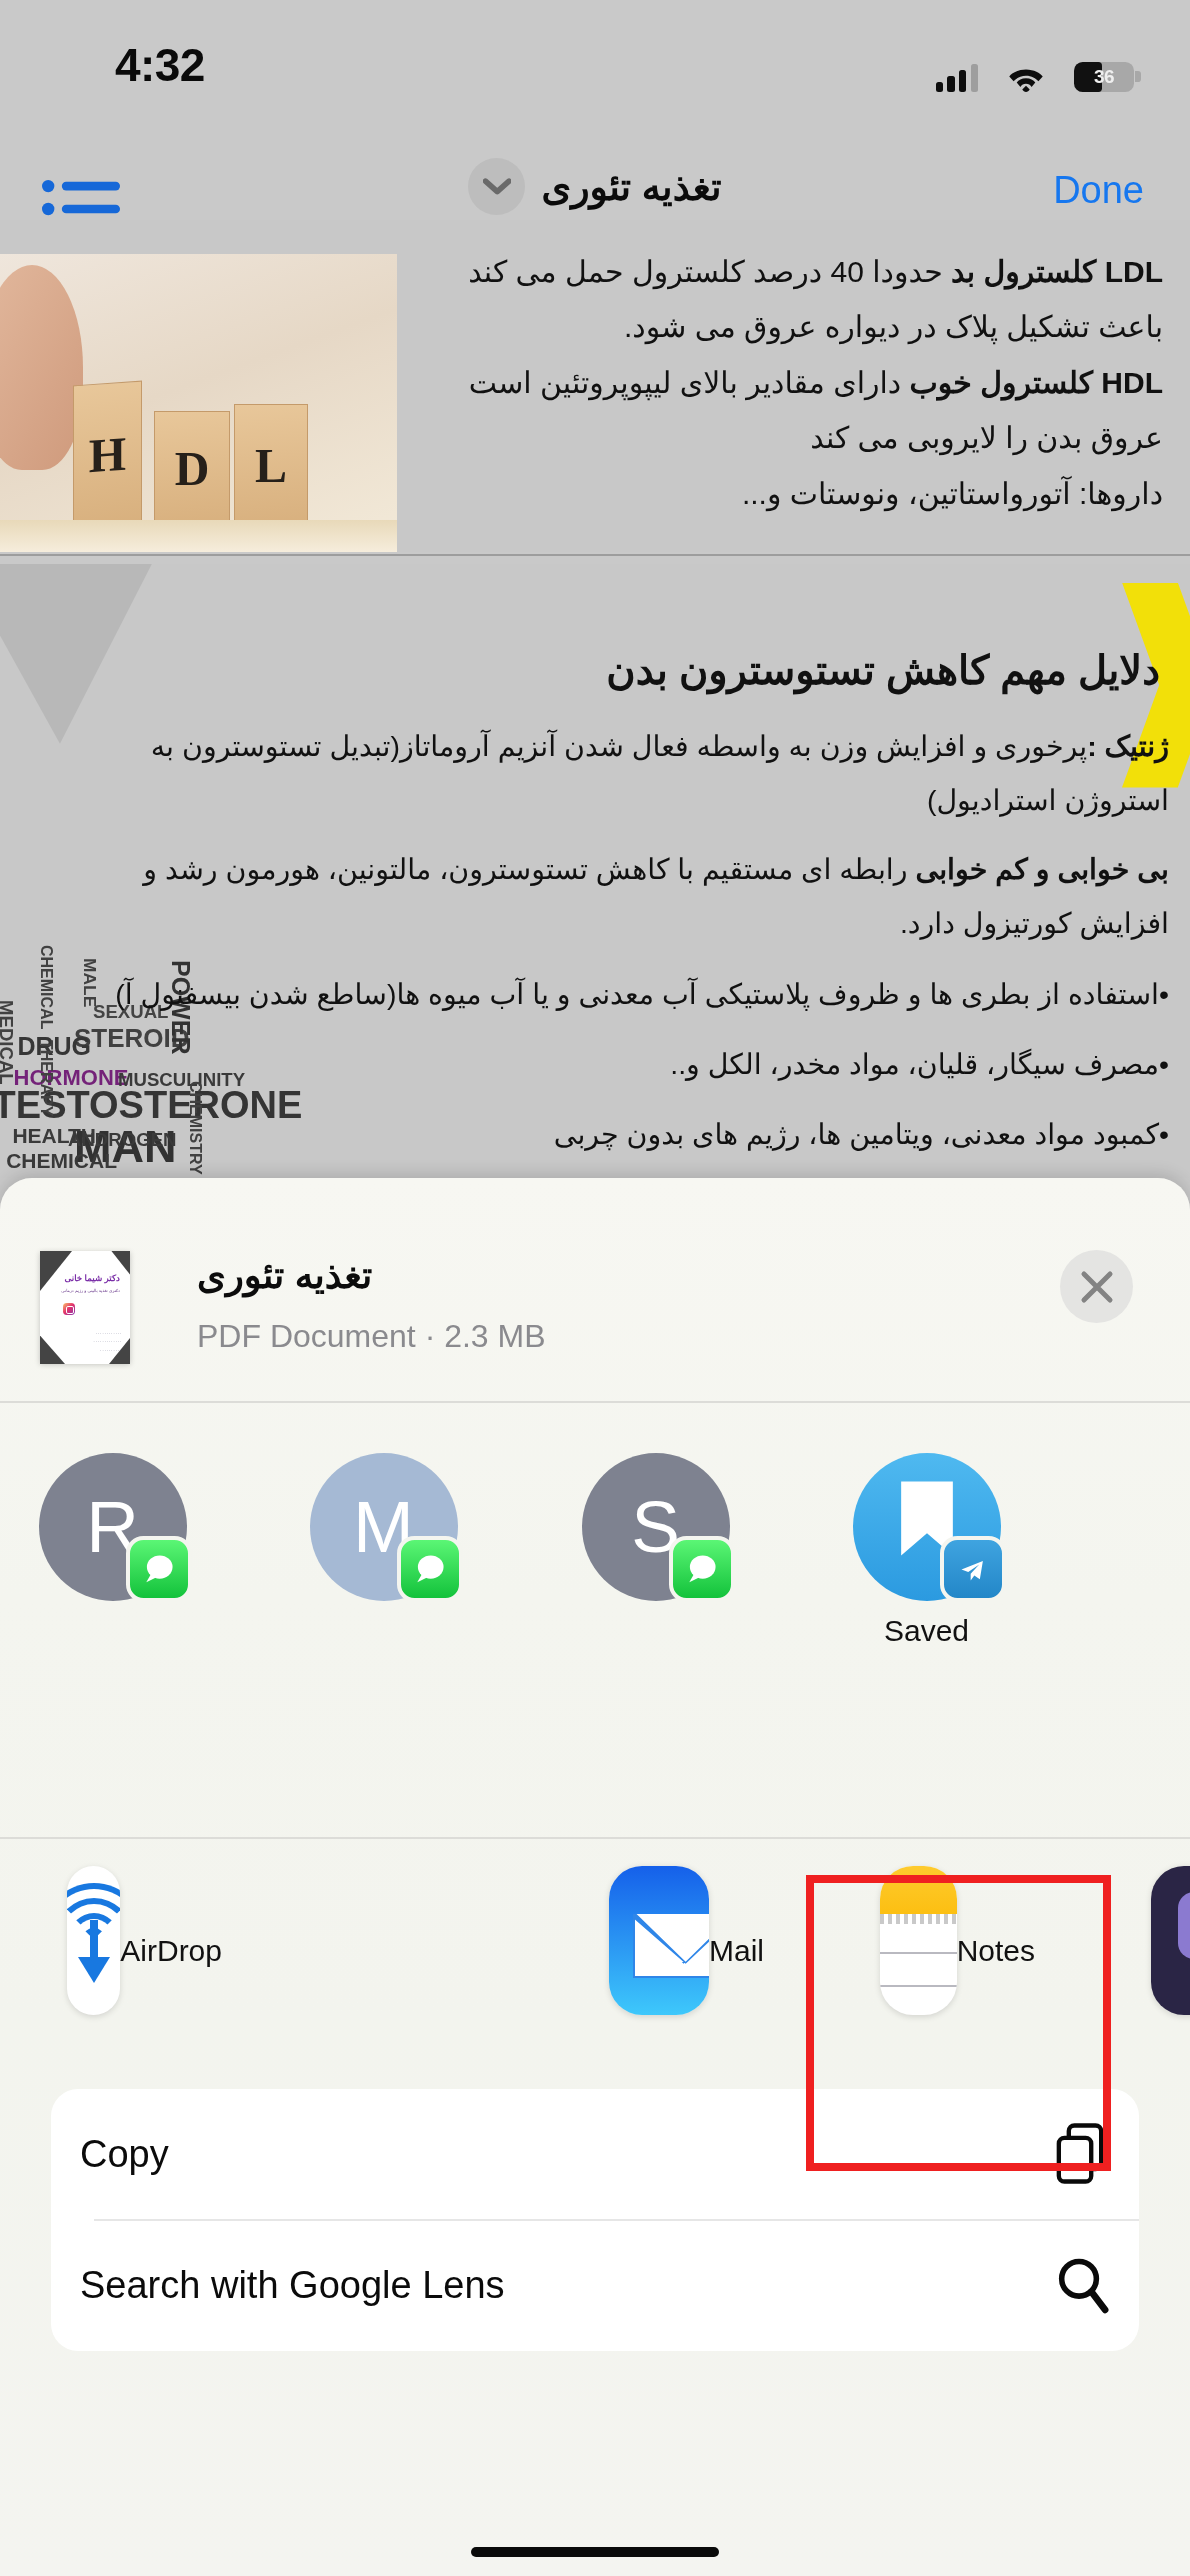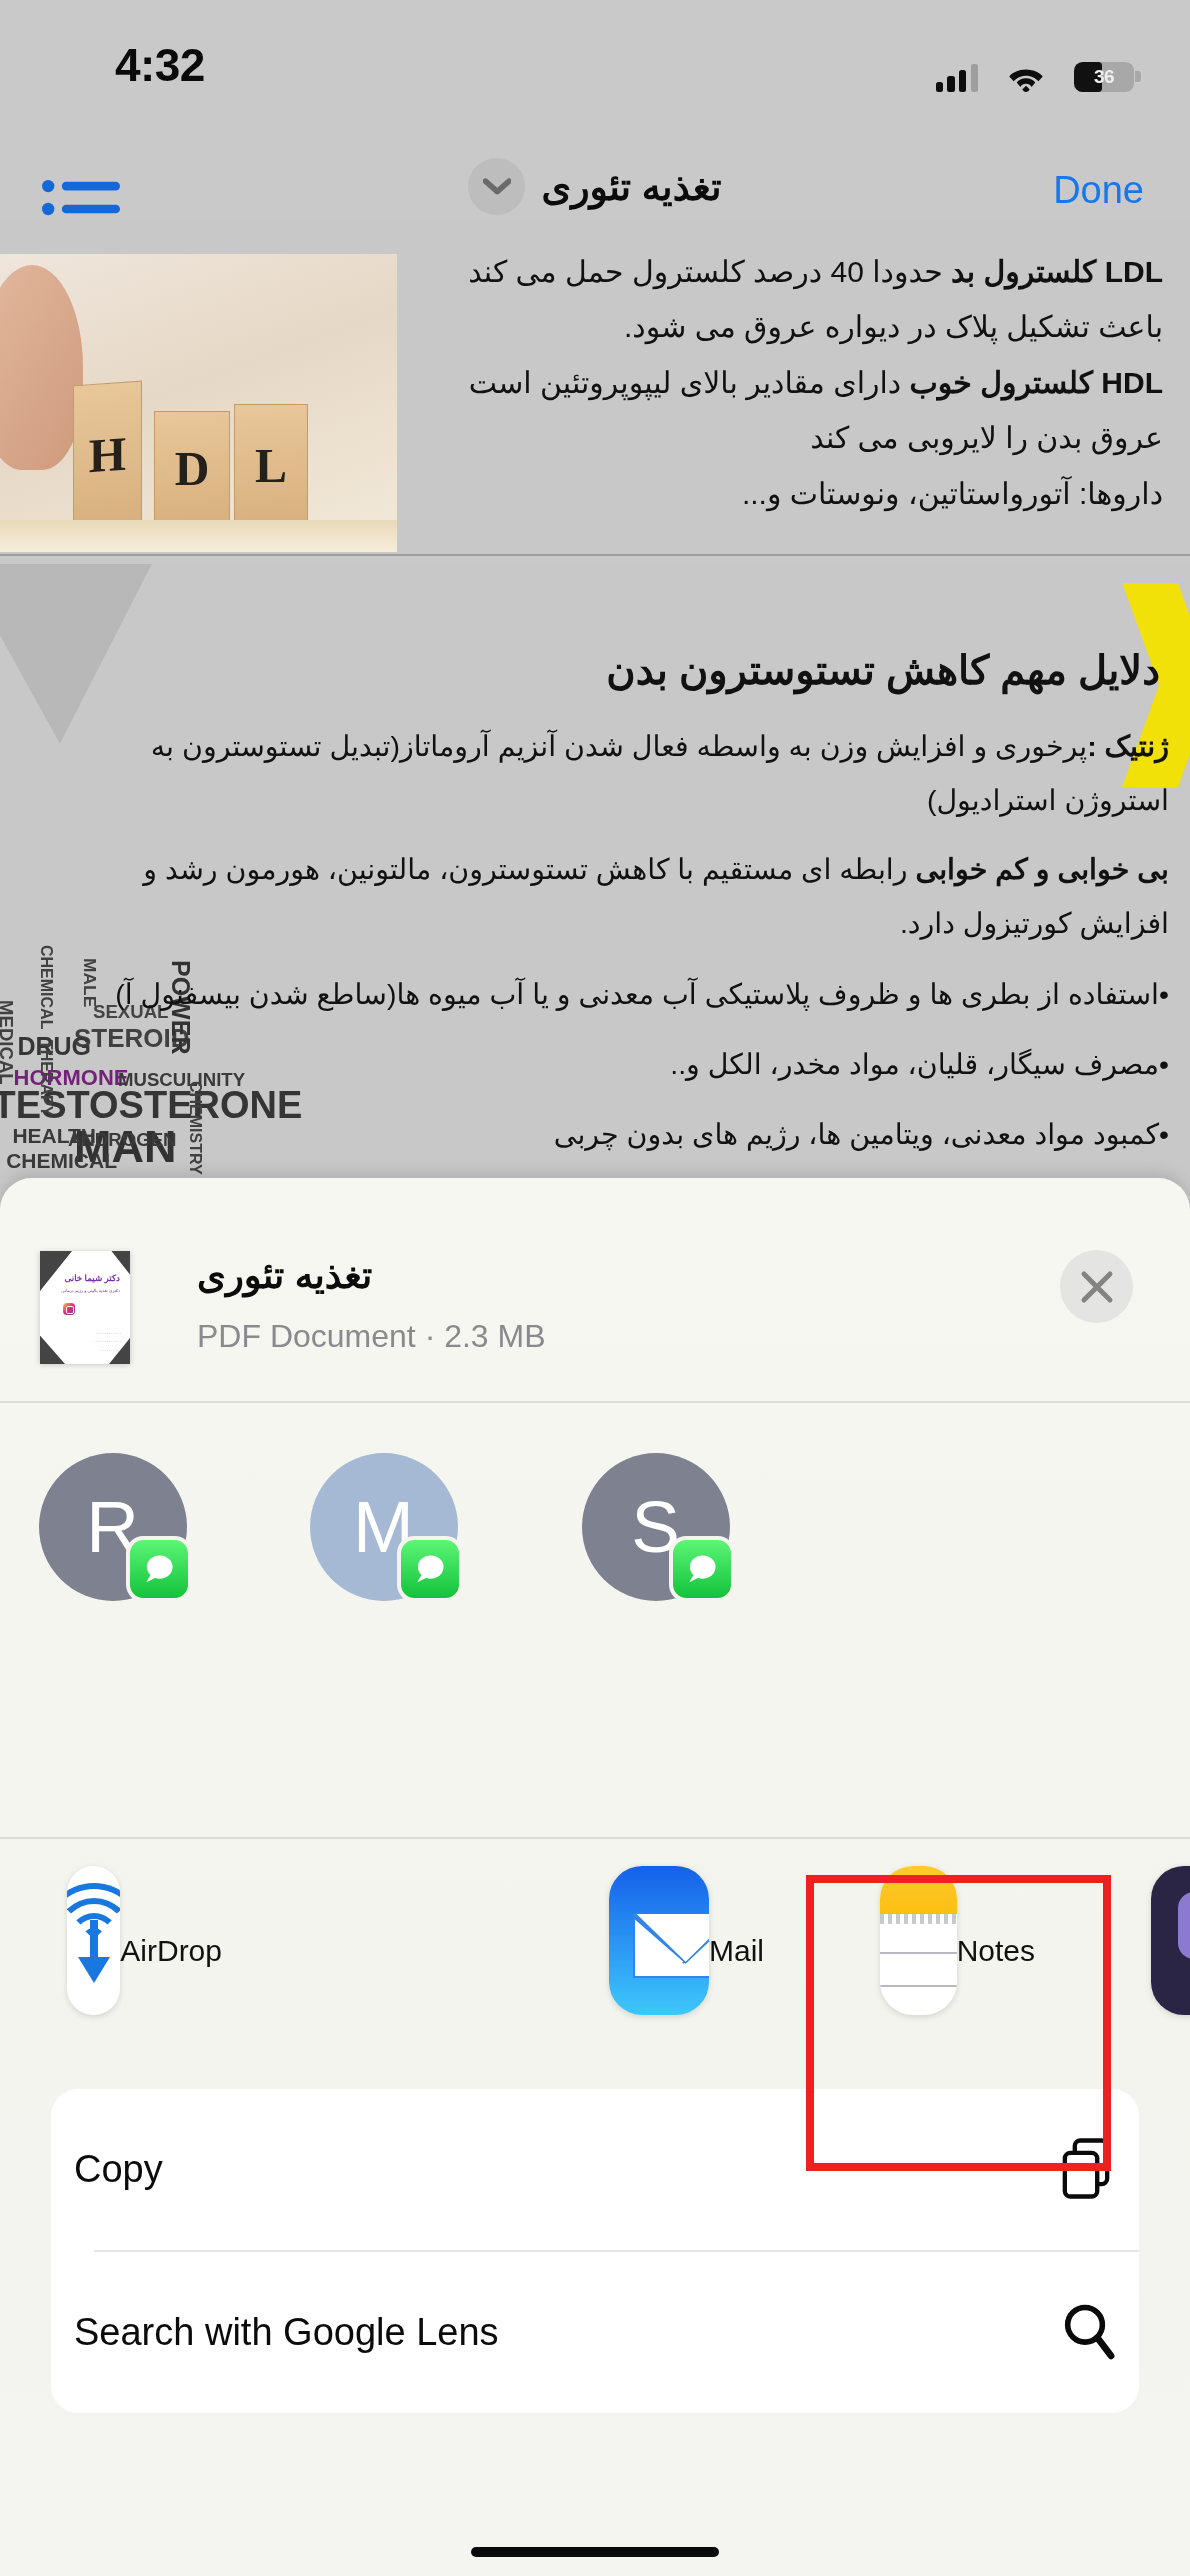--- a/index.html
+++ b/index.html
@@ -356,23 +356,23 @@
     border:8px solid #ef2020;
     z-index:40; pointer-events:none;
   }
 
   
   #action-list {
     position:absolute; left:51px; right:51px; top:911px;
     background:#fff; border-radius:27px; overflow:hidden;
   }
   .action-row {
-    position:relative; height:161px;
+    position:relative; height:130px;
     display:flex; align-items:center; justify-content:space-between;
-    padding:0 23px;
+    padding:0 29px;
   }
   .action-label { font-size:38px; color:#0b0b0b; }
   .action-sep { height:1.9px; background:#e6e6e6; margin-left:43px; }
 
   #home-indicator {
     position:absolute; left:50%; transform:translateX(-50%);
     bottom:18.6px; width:248px; height:10px; border-radius:6.2px; background:#0a0a0a;
   }
 </style>
 </head>
@@ -545,20 +545,35 @@
           <span class="badge badge-msg">
             <svg width="35" height="33" viewBox="0 0 56 54">
               <ellipse cx="30" cy="23" rx="21" ry="19" fill="#fff"></ellipse>
               <path d="M16 34 L8 48 L24 40 Z" fill="#fff"></path>
             </svg>
           </span>
         </div>
         <div class="contact-label blank"></div>
       </div>
 
+      <div class="contact" style="left:849px;">
+        <div class="avatar" style="background:linear-gradient(180deg,#4fb9f0,#2b9ae0);">
+          <span>
+            <svg width="64" height="79" viewBox="0 0 104 128">
+              <path d="M10 4 H94 V124 L52 88 L10 124 Z" fill="#fff"></path>
+            </svg>
+          </span>
+          <span class="badge badge-tg">
+            <svg width="33" height="33" viewBox="0 0 54 54">
+              <path d="M44 13 L9 27 L20 31 L38 19 L24 34 L24 45 L30 37 L39 43 Z" fill="#fff"></path>
+            </svg>
+          </span>
+        </div>
+        <div class="contact-label">Saved</div>
+      </div>
     </div>
 
     <div class="divider"></div>
 
     <div id="apps-row">
 
       <div class="app" style="left:67px;">
         <div class="app-icon ic-airdrop">
           <span class="ring" style="width:104px;height:104px;top:17.4px;"></span>
           <span class="ring" style="width:77px;height:77px;top:32px;"></span>

